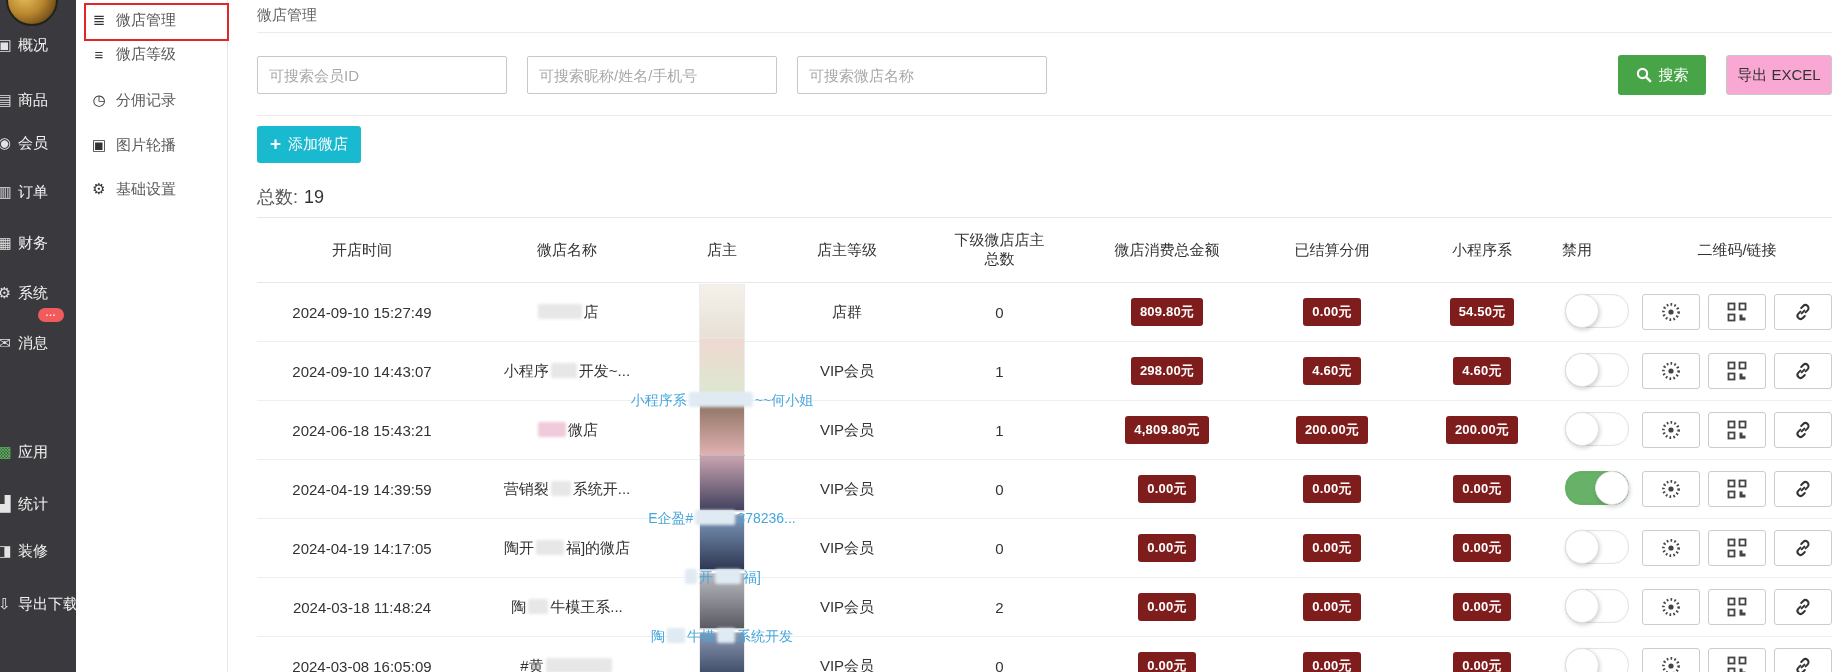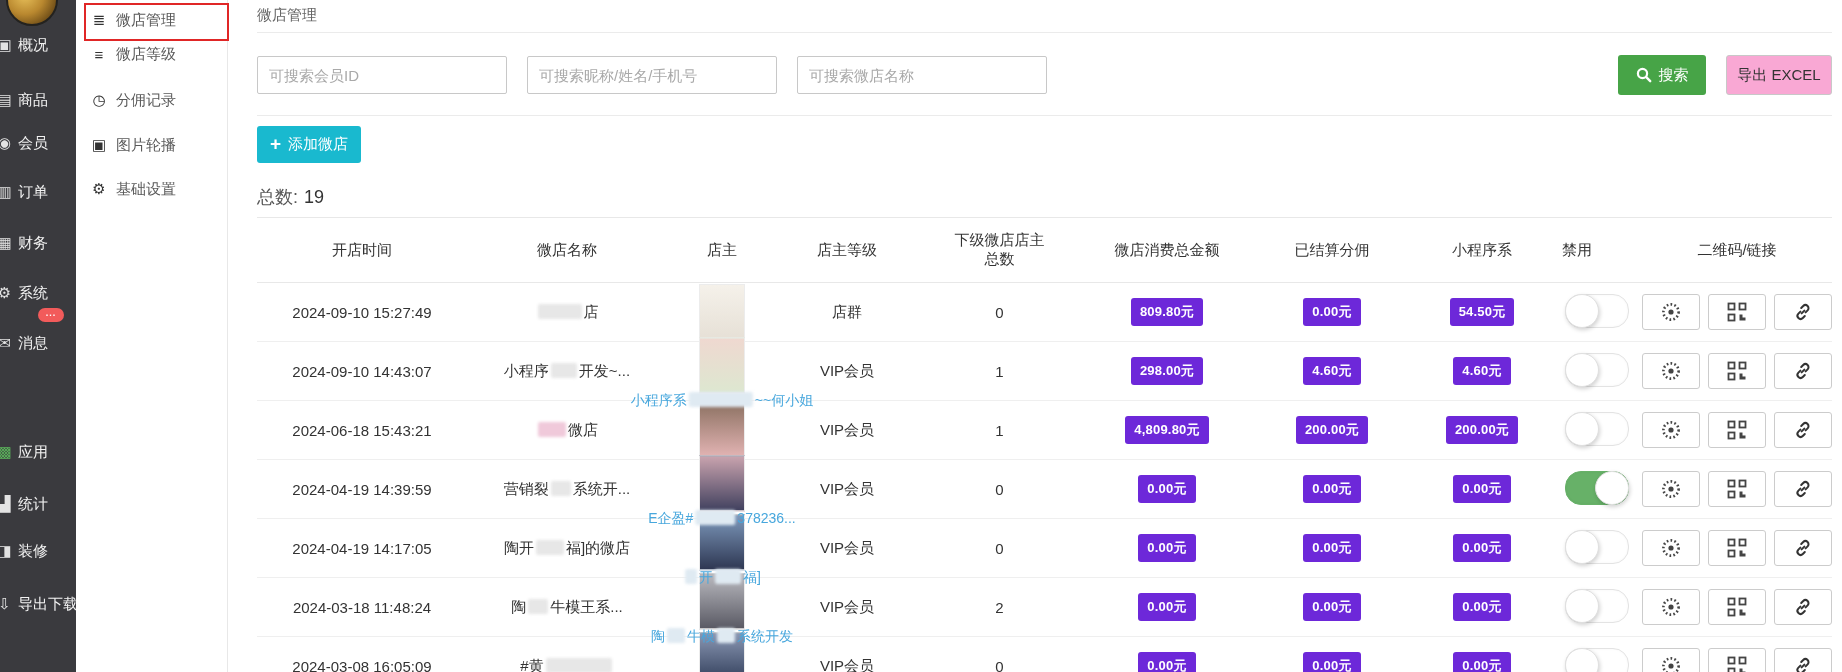--- a/index.html
+++ b/index.html
@@ -56,21 +56,21 @@
             vertical-align:-2px;margin:0 2px;}
 
   .owner-cell{position:relative;overflow:visible;}
   .avatar{position:absolute;left:50%;top:50%;width:44px;height:54px;transform:translate(-50%,-50%);
           border:1px solid #ececec;filter:blur(0.6px);}
   .avatar.lift{transform:translate(-50%,-60%);}
   .owner-link{position:absolute;left:50%;bottom:-10px;transform:translateX(-50%);white-space:nowrap;
               font-size:14px;color:#47a7dd;z-index:2;cursor:pointer;background:transparent;}
   .owner-link .blur-seg{background:#dfeaf2;}
 
-  .money-badge{display:inline-block;background:#6d28d9;color:#fff;font-size:13px;font-weight:bold;
+  .money-badge{display:inline-block;background:#7f1d1d;color:#fff;font-size:13px;font-weight:bold;
                padding:5px 9px;border-radius:3px;letter-spacing:0.2px;}
 
   .toggle{position:relative;width:62px;height:32px;border-radius:16px;background:#fff;
           border:1px solid #e3e3e3;box-shadow:inset 0 0 3px rgba(0,0,0,0.04);cursor:pointer;display:inline-block;}
   .toggle .knob{position:absolute;left:-1px;top:-1px;width:32px;height:32px;border-radius:50%;background:#fff;
                 border:1px solid #e0e0e0;box-shadow:1px 2px 4px rgba(0,0,0,0.18);}
   .toggle.on{background:#67b168;border-color:#67b168;}
   .toggle.on .knob{left:auto;right:-1px;}
   .toggle-wrap{padding-left:6px;text-align:left;}
 

